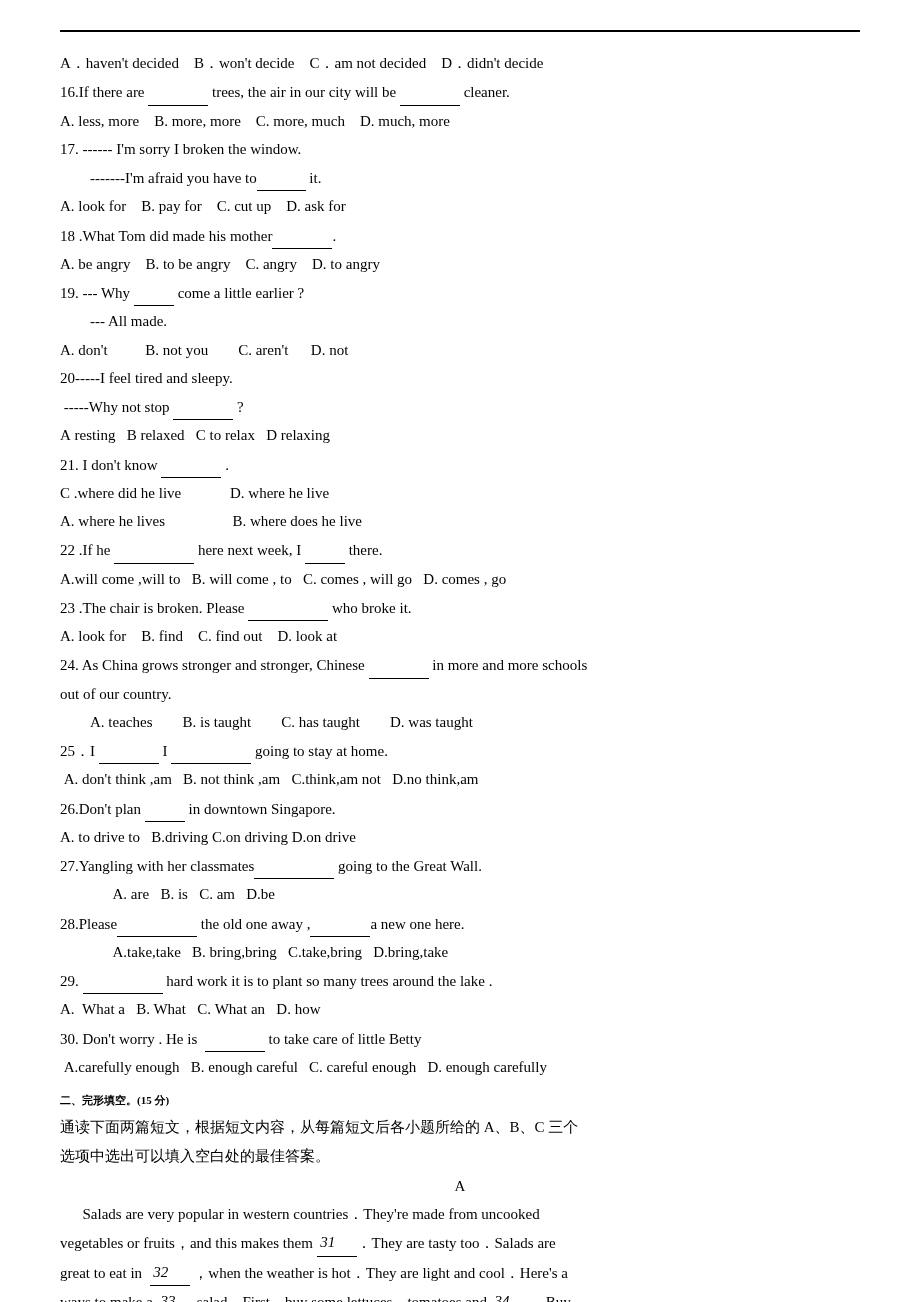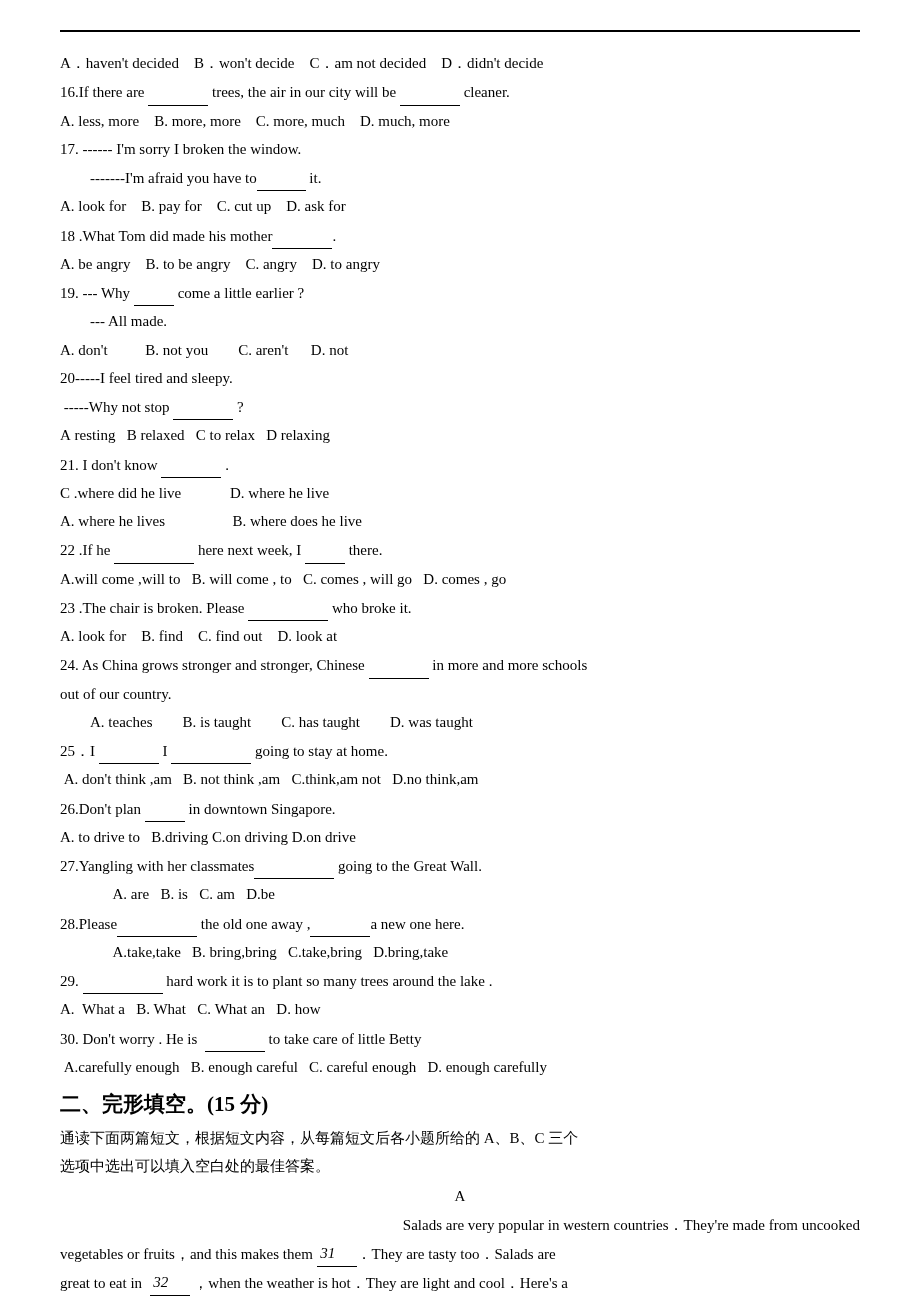--- a/index.html
+++ b/index.html
@@ -30,21 +30,21 @@
       text-indent: 2em;
     }
     .indent2 {
       text-indent: 3.5em;
     }
     .bold {
       font-weight: bold;
     }
     .section-title {
       font-weight: bold;
-      font-size: 21px;
+      font-size: 11px;
     }
     .center {
       text-align: center;
     }
     .blank {
       display: inline-block;
       border-bottom: 1px solid #000;
       min-width: 60px;
       vertical-align: bottom;
     }
@@ -200,21 +200,21 @@
     通读下面两篇短文，根据短文内容，从每篇短文后各小题所给的 A、B、C 三个
   </div>
   <div class="line">
     选项中选出可以填入空白处的最佳答案。
   </div>
 
   <div class="line center" style="margin-top:4px;">
     A
   </div>
 
-  <div class="line" style="text-align:right;">
+  <div class="line" style="">
     &nbsp;&nbsp;&nbsp;&nbsp;&nbsp;&nbsp;Salads are very popular in western countries．They're made from uncooked
   </div>
   <div class="line">
     vegetables or fruits，and this makes them <span class="blank-short">&nbsp;31&nbsp;</span>．They are tasty too．Salads are
   </div>
   <div class="line">
     great to eat in &nbsp;<span class="blank-short">&nbsp;32&nbsp;</span>&nbsp;，when the weather is hot．They are light and cool．Here's a
   </div>
   <div class="line">
     ways to make a <span class="blank-short">&nbsp;33&nbsp;</span>salad．First，buy some lettuces，tomatoes and <span class="blank-short">&nbsp;34&nbsp;</span>．Buy

